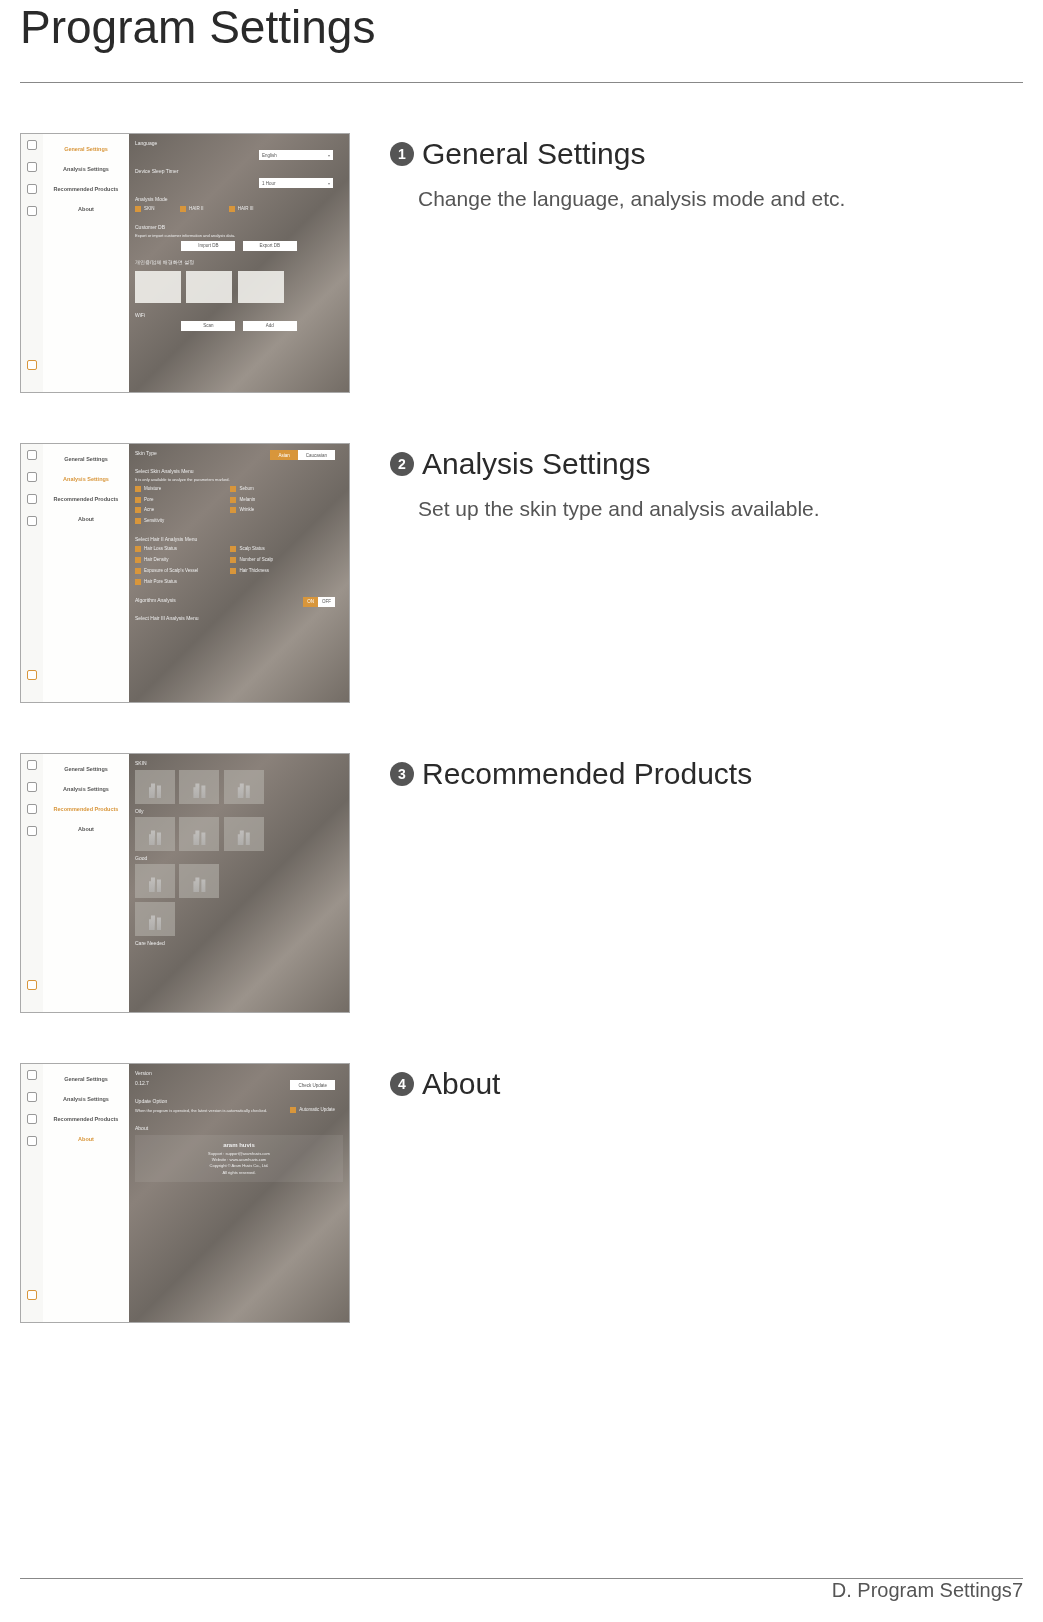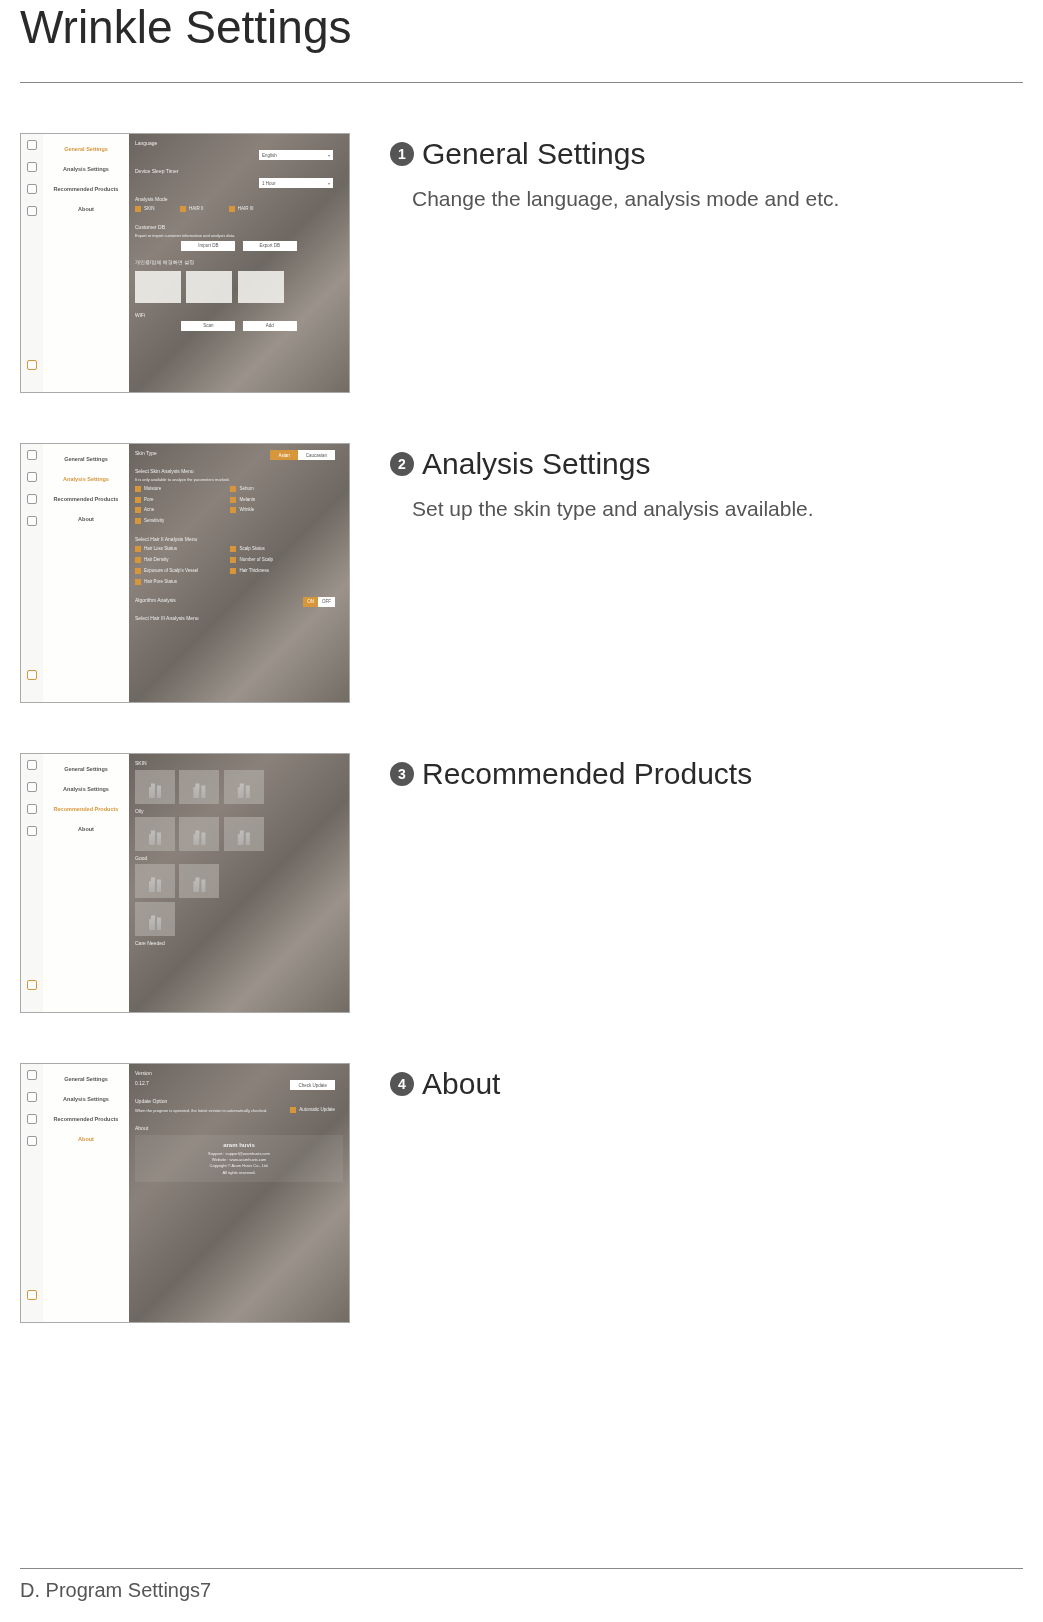--- a/index.html
+++ b/index.html
@@ -106,32 +106,32 @@
     font-size:4px; color:#eee; line-height:1.6; margin-top:4px;
   }
   .desc { flex:1; padding-top:4px; }
   .desc-head { display:flex; align-items:center; gap:8px; margin-bottom:10px; }
   .num-badge {
     width: 24px; height: 24px; border-radius:50%; background:#555; color:#fff;
     display:inline-flex; align-items:center; justify-content:center;
     font-size:14px; font-weight:bold; flex-shrink:0;
   }
   .desc-title { font-size:30px; font-weight:400; color:#2a2a2a; }
-  .desc-body { font-size:21px; color:#555; line-height:1.7; margin-left:22px; }
+  .desc-body { font-size:21px; color:#555; line-height:1.7; margin-left:28px; }
   .footer {
     position:absolute; left:20px; right:20px; bottom:20px;
-    border-top:1px solid #888; padding-top:10px;
-    display:flex; justify-content:flex-start;
+    border-top:1px solid #888; 
+    display:flex; justify-content:flex-end;
     font-size:20px; color:#555;
   }
 </style>
 </head>
 <body>
 
-<h1 class="page-title">Wrinkle Settings</h1>
+<h1 class="page-title">Program Settings</h1>
 
 <div class="row">
   <div class="thumb">
     <div class="thumb-iconbar">
       <div class="ticon"></div>
       <div class="ticon"></div>
       <div class="ticon"></div>
       <div class="ticon"></div>
       <div class="ticon gear"></div>
     </div>

